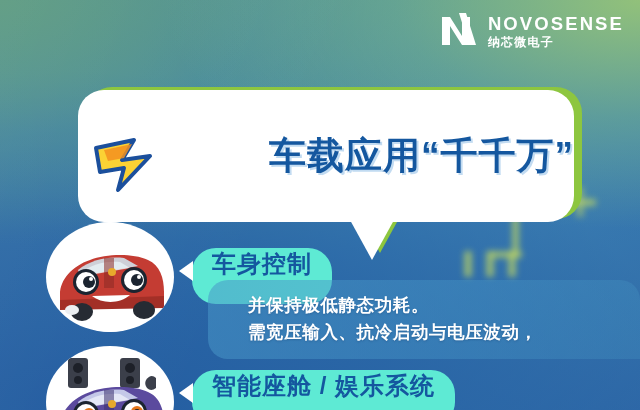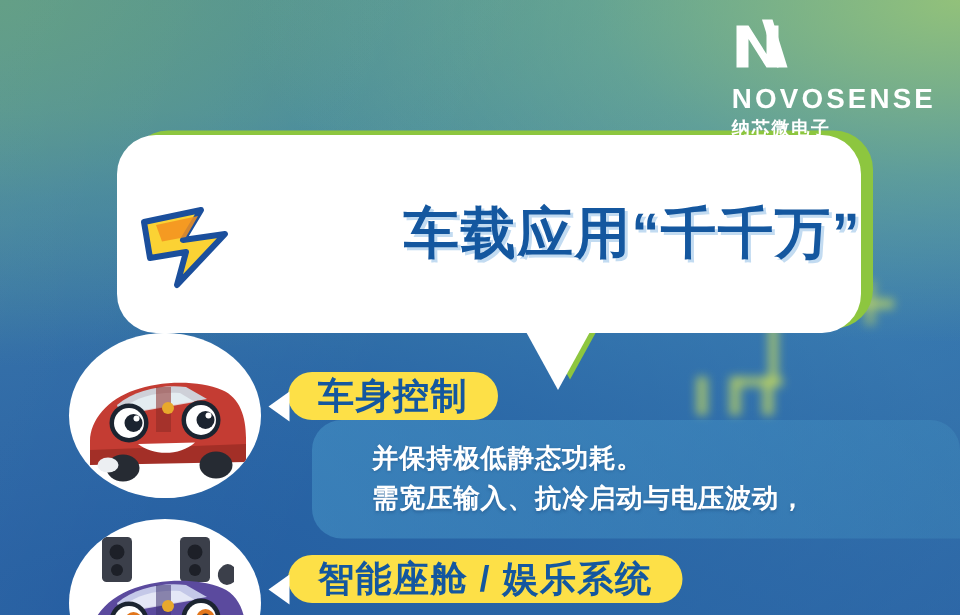--- a/index.html
+++ b/index.html
@@ -46,23 +46,22 @@
   .circuit .t2 { left:52px; top:4px;  width:7px;  height:58px; }
   .circuit .t3 { left:30px; top:56px; width:32px; height:7px; }
   .circuit .t4 { left:4px;  top:56px; width:8px;  height:26px; }
   .circuit .t5 { left:26px; top:56px; width:8px;  height:26px; }
   .circuit .t6 { left:48px; top:56px; width:8px;  height:26px; }
   .circuit .t7 { left:116px; top:-8px; width:8px; height:30px; opacity:0.5;}
 
   
   .logo {
     position:absolute; right:16px; top:10px;
-    display:flex; align-items:flex-start; gap:9px;
+    display:flex; align-items:flex-end; gap:9px;
     z-index:20;
-    flex-direction:column;
   }
   .logo-mark { width:40px; height:38px; flex:0 0 auto; }
   .logo-txt { display:flex; flex-direction:column; justify-content:center; line-height:1; }
   .logo-en {
     color:#ffffff; font-size:18.5px; font-weight:bold;
     letter-spacing:2.1px;
   }
   .logo-cn {
     color:#ffffff; font-size:12px; font-weight:bold;
     letter-spacing:1.2px; margin-top:3px;
@@ -129,25 +128,25 @@
     position:absolute;
     border-radius:50%;
     background:#ffffff;
     overflow:hidden;
   }
   .car1 { left:46px; top:4px;  width:128px; height:110px; }
   .car2 { left:46px; top:14px; width:128px; height:112px; }
 
   .bubble {
     position:absolute;
-    background:#fde047;
+    background:#5eead4;
     border-radius:24px;
     display:flex; 
     padding:0 20px;
-    height:32px;
+    height:56px;
   }
   .bubble::before{
     content:""; position:absolute;
     left:-13px; top:13px;
     width:0;height:0;
     border-top:10px solid transparent;
     border-bottom:10px solid transparent;
     border-right:14px solid #ffffff;
   }
   .b1 { left:192px; top:30px; }

